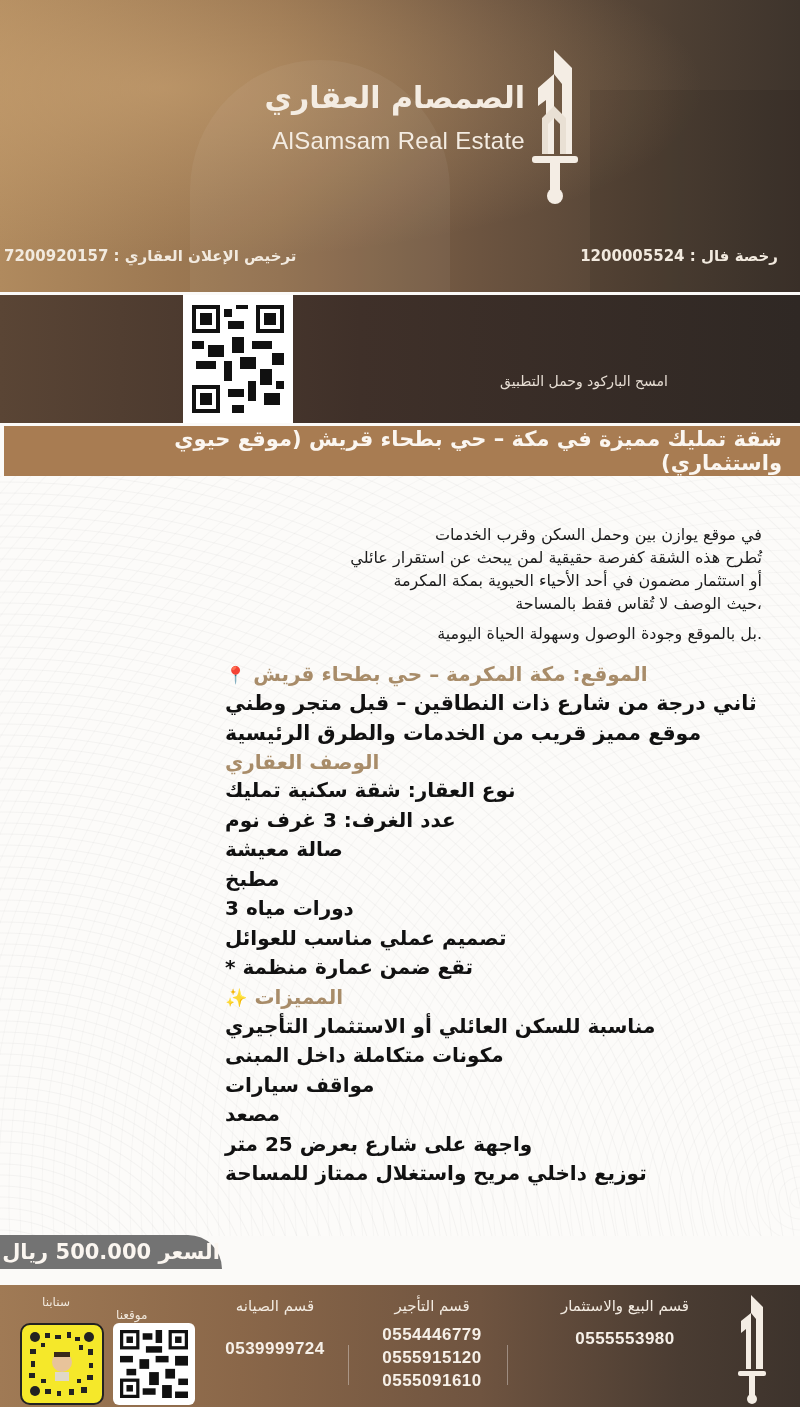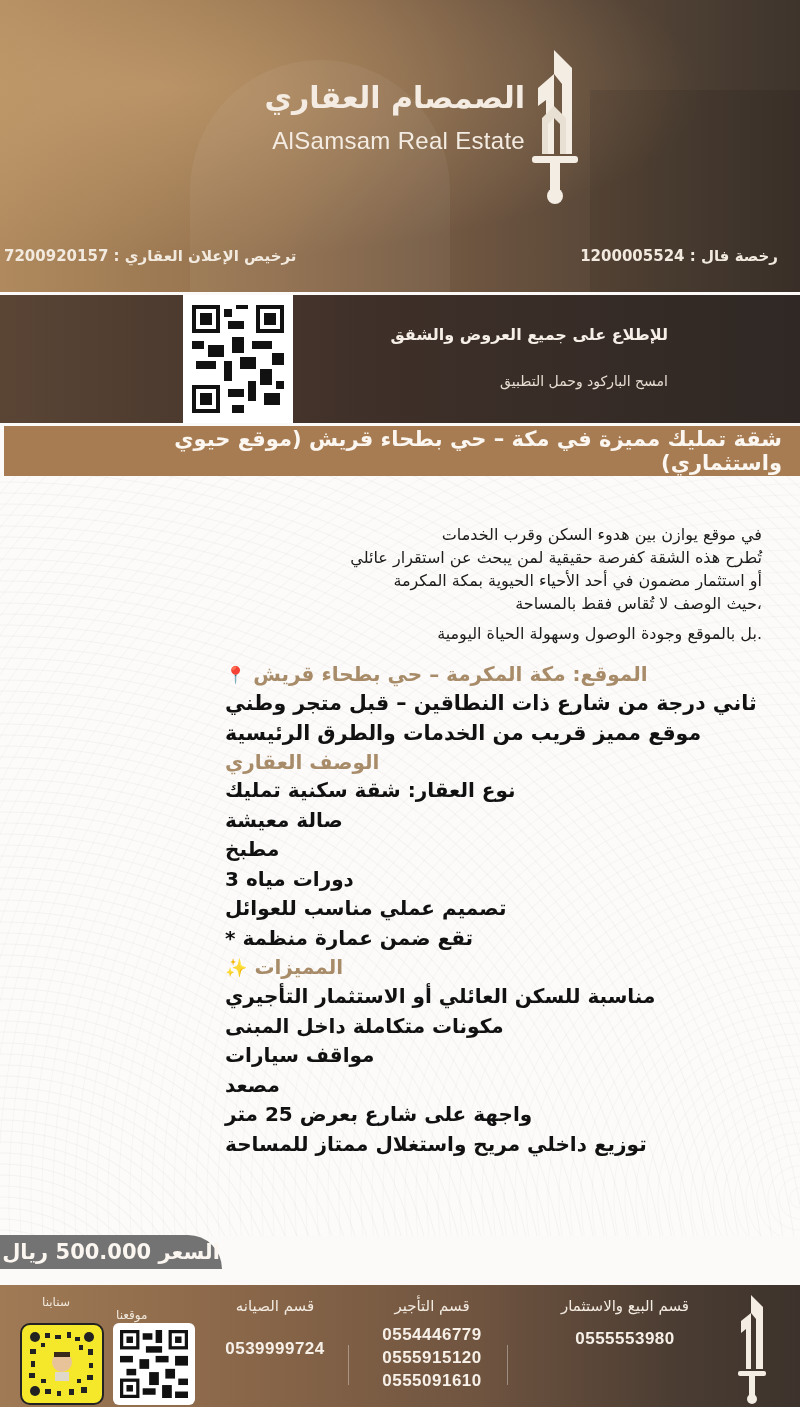--- a/index.html
+++ b/index.html
@@ -145,48 +145,48 @@
       <rect x="8" y="14" width="2" height="5" fill="#111"></rect>
         <rect x="12" y="13" width="4" height="3" fill="#111"></rect>
         <rect x="17" y="16" width="3" height="4" fill="#111"></rect>
       <rect x="9" y="21" width="4" height="2" fill="#111"></rect>
         <rect x="14" y="19" width="2" height="5" fill="#111"></rect>
         <rect x="18" y="22" width="4" height="3" fill="#111"></rect>
       <rect x="10" y="25" width="3" height="2" fill="#111"></rect>
         <rect x="21" y="19" width="2" height="2" fill="#111"></rect>
     </svg>
   </div>
-  <div class="qr-text1">للإطلاع على جميع العروض والشقق</div>
   <div class="qr-text2">امسح الباركود وحمل التطبيق</div>
 </div>
 
 <div class="title-bar">
   <span>شقة تمليك مميزة في مكة – حي بطحاء قريش (موقع حيوي واستثماري)</span>
 </div>
 
 <div class="body-bg"></div>
 
 <div class="intro">
-  <p>في موقع يوازن بين هدوء السكن وقرب الخدمات</p>
+  <p>في موقع يوازن بين وحمل السكن وقرب الخدمات</p>
   <p>تُطرح هذه الشقة كفرصة حقيقية لمن يبحث عن استقرار عائلي</p>
   <p>أو استثمار مضمون في أحد الأحياء الحيوية بمكة المكرمة</p>
   <p>،حيث الوصف لا تُقاس فقط بالمساحة</p>
   <p class="gap">.بل بالموقع وجودة الوصول وسهولة الحياة اليومية</p>
 </div>
 
 <div class="main">
   <div class="heading">
     <span>الموقع: مكة المكرمة – حي بطحاء قريش</span>
     <span class="pin">📍</span>
   </div>
   <div class="line big">ثاني درجة من شارع ذات النطاقين – قبل متجر وطني</div>
   <div class="line big">موقع مميز قريب من الخدمات والطرق الرئيسية</div>
 
   <div class="heading" style="padding-right:4px;">الوصف العقاري</div>
   <div class="line">نوع العقار: شقة سكنية تمليك</div>
+  <div class="line">عدد الغرف: 3 غرف نوم</div>
   <div class="line">صالة معيشة</div>
   <div class="line">مطبخ</div>
   <div class="line">دورات مياه 3</div>
   <div class="line">تصميم عملي مناسب للعوائل</div>
   <div class="line">تقع ضمن عمارة منظمة *</div>
 
   <div class="heading">
     <span>المميزات</span>
     <span class="spark">✨</span>
   </div>

